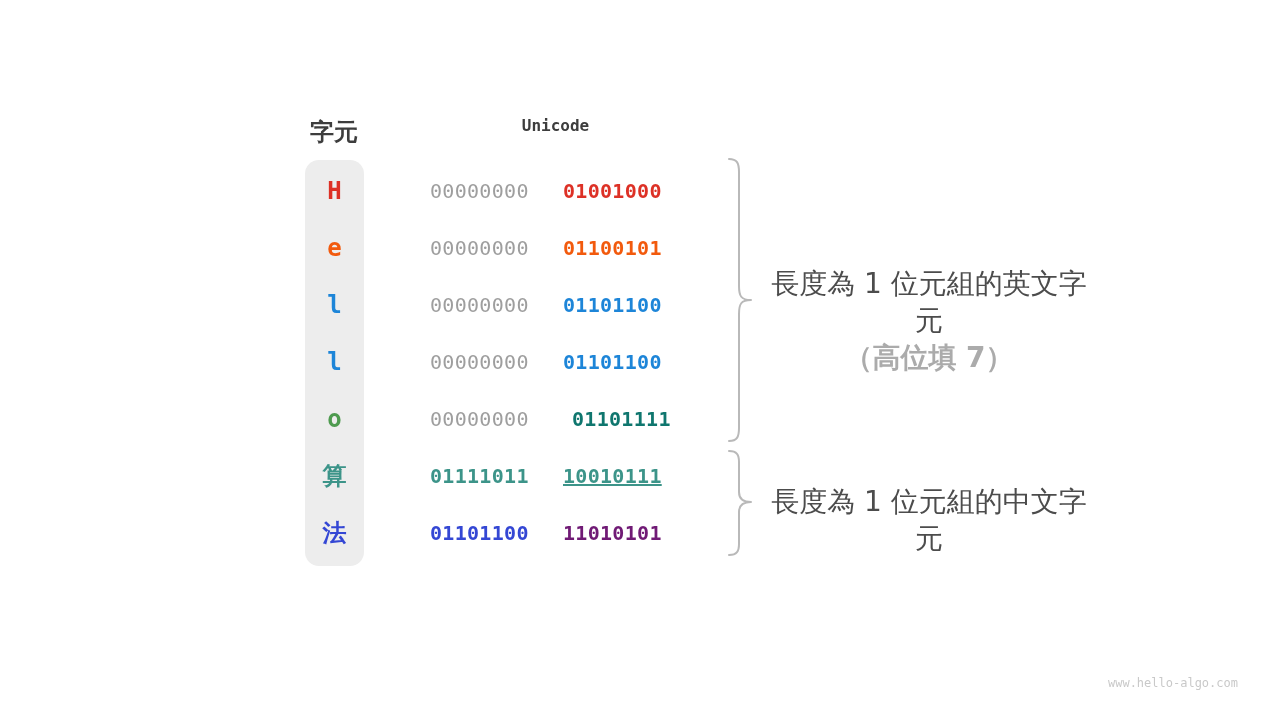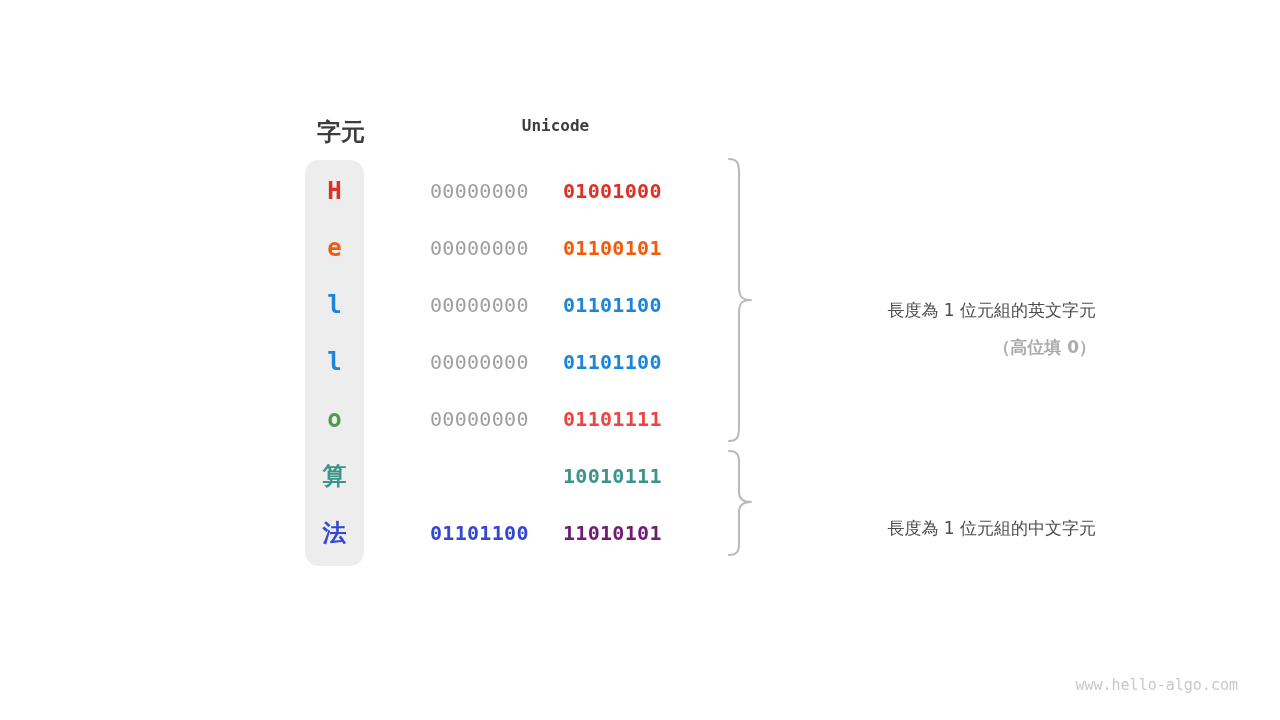--- a/index.html
+++ b/index.html
@@ -10,21 +10,21 @@
     height: 720px;
     background: #ffffff;
     overflow: hidden;
     font-family: "DejaVu Sans", "Liberation Sans", sans-serif;
   }
   .mono { font-family: "DejaVu Sans Mono", "Liberation Mono", monospace; }
 
   .col-header-char {
     position: absolute;
     left: 303px; top: 116px; width: 62px;
-    text-align: right;
+    text-align: center;
     font-size: 24px; font-weight: bold;
     color: #3d3d3d;
   }
   .col-header-unicode {
     position: absolute;
     left: 428px; top: 116px; width: 255px;
     text-align: center;
     font-size: 16px; font-weight: bold;
     color: #3d3d3d;
   }
@@ -58,36 +58,35 @@
   .byte-high { left: 430px; }
   .byte-low  { left: 563px; }
   .byte.gray { font-weight: normal; }
   .byte.colored { font-weight: bold; }
 
   .brace { position: absolute; }
 
   .annotation {
     position: absolute;
     width: 334px;
-    text-align: right;
-    font-size: 17px;
+    text-align: center;
+    font-size: 28px;
     line-height: 37px;
     color: #4c4c4c;
-    margin-top: 27px;
   }
   .annotation .muted {
     font-weight: bold;
   }
 
   .watermark {
     position: absolute;
     left: 1066px; top: 676px; width: 172px;
     text-align: right;
     font-family: "DejaVu Sans Mono", "Liberation Mono", monospace;
-    font-size: 15px;
+    font-size: 12px;
     color: #c9c9c9;
   }
 </style>
 </head>
 <body>
 
 <div class="canvas">
 
   <div class="col-header-char">字元</div>
 
@@ -112,44 +111,45 @@
         <div class="byte byte-low colored" style="color: rgb(29, 133, 216);">01101100</div>
       </div>
       <div class="row" style="top: 333.5px;">
         <div class="char-cell" style="color: rgb(29, 133, 216);">l</div>
         <div class="byte byte-high gray" style="color: rgb(158, 158, 158);">00000000</div>
         <div class="byte byte-low colored" style="color: rgb(29, 133, 216);">01101100</div>
       </div>
       <div class="row" style="top: 390.5px;">
         <div class="char-cell" style="color: rgb(78, 155, 79);">o</div>
         <div class="byte byte-high gray" style="color: rgb(158, 158, 158);">00000000</div>
-        <div class="byte byte-low colored" style="color: #ef4444;">01101111</div>
+        <div class="byte byte-low colored" style="color: #0f766e; margin-left: 9px;">01101111</div>
       </div>
       <div class="row" style="top: 447.5px;">
         <div class="char-cell" style="color: rgb(60, 148, 137);">算</div>
-        <div class="byte byte-low colored" style="color: rgb(60, 148, 137);">10010111</div>
+        <div class="byte byte-high colored" style="color: rgb(60, 148, 137);">01111011</div>
+        <div class="byte byte-low colored" style="color: rgb(60, 148, 137); text-decoration: underline;">10010111</div>
       </div>
       <div class="row" style="top: 504.5px;">
         <div class="char-cell" style="color: rgb(52, 71, 212);">法</div>
         <div class="byte byte-high colored" style="color: rgb(52, 71, 212);">01101100</div>
         <div class="byte byte-low colored" style="color: #701a75;">11010101</div>
       </div>
     </div>
 
   <svg class="brace" style="left:727px; top:158px;" width="26" height="284" viewBox="0 0 26 284">
     <path d="M2,1 C10,1 12,5 12,14 L12,128 C12,138 14,142 24,142 C14,142 12,146 12,156 L12,270 C12,279 10,283 2,283" fill="none" stroke="#b9b9b9" stroke-width="2" stroke-linecap="round" stroke-linejoin="round"></path>
   </svg>
 
   <svg class="brace" style="left:727px; top:450px;" width="26" height="106" viewBox="0 0 26 106">
     <path d="M2,1 C10,1 12,5 12,12 L12,42 C12,47 14,52 24,52 C14,52 12,57 12,62 L12,94 C12,101 10,105 2,105" fill="none" stroke="#b9b9b9" stroke-width="2" stroke-linecap="round" stroke-linejoin="round"></path>
   </svg>
 
   <div class="annotation" style="left:762px; top:265px;">
     <div>長度為 1 位元組的英文字元</div>
-    <div class="muted" style="color:#ababab;">（高位填 0）</div>
+    <div class="muted" style="color:#ababab;">（高位填 7）</div>
   </div>
 
   <div class="annotation" style="left:762px; top:483px;">
     <div>長度為 1 位元組的中文字元</div>
   </div>
 
   <div class="watermark">www.hello-algo.com</div>
 
 </div>
 

